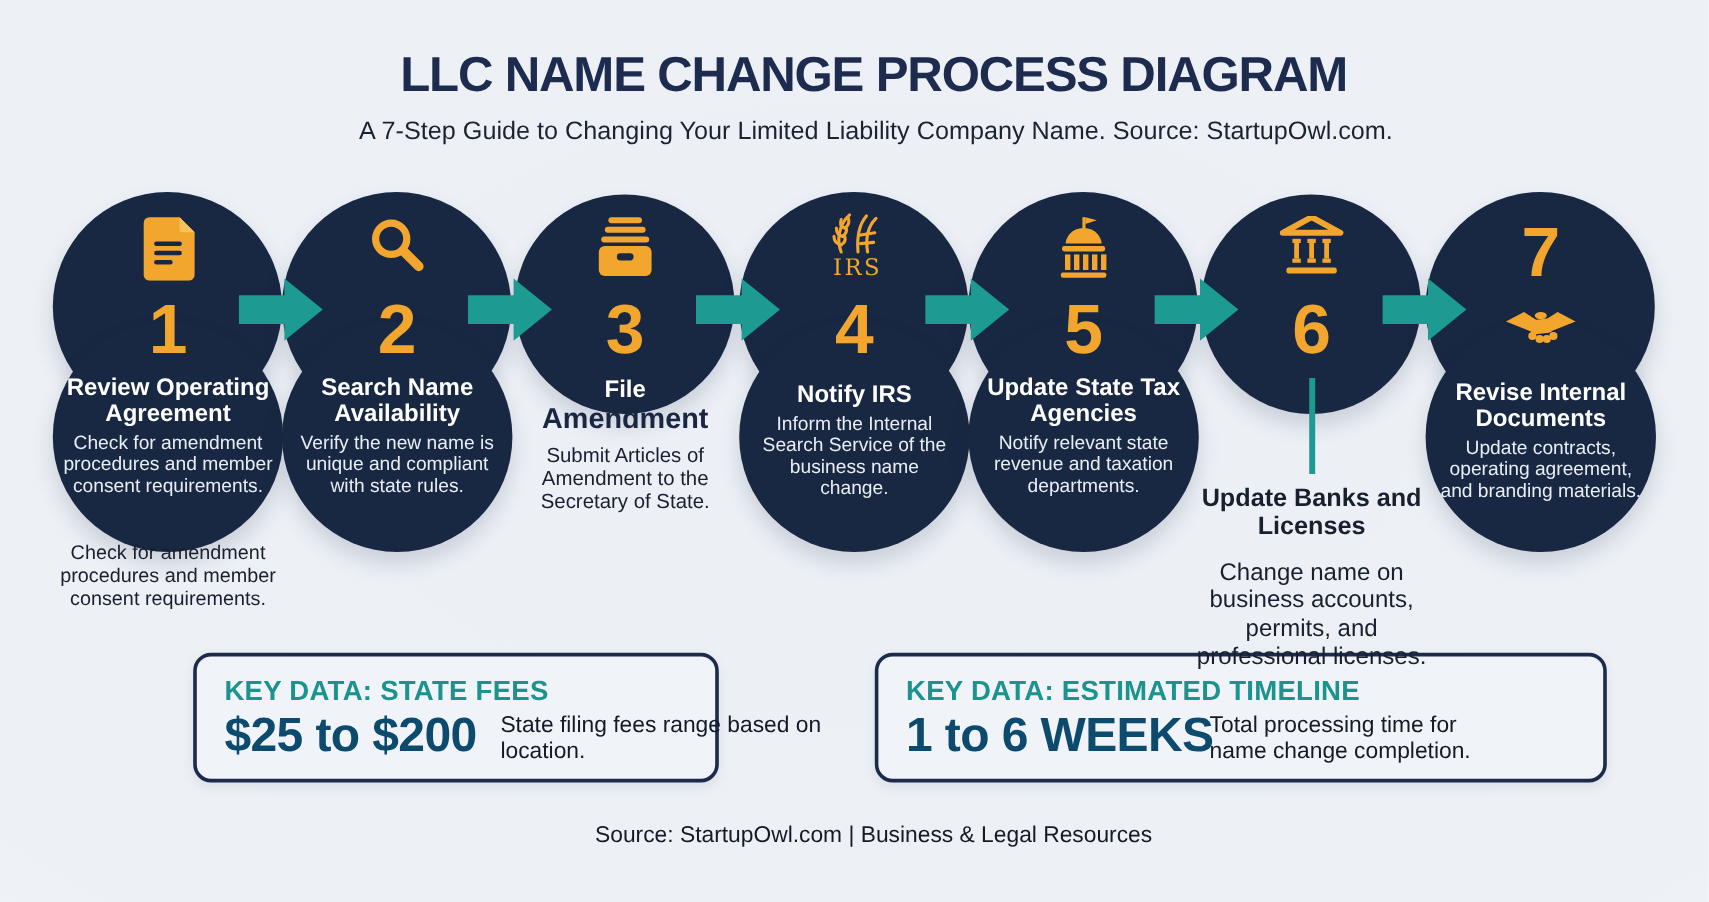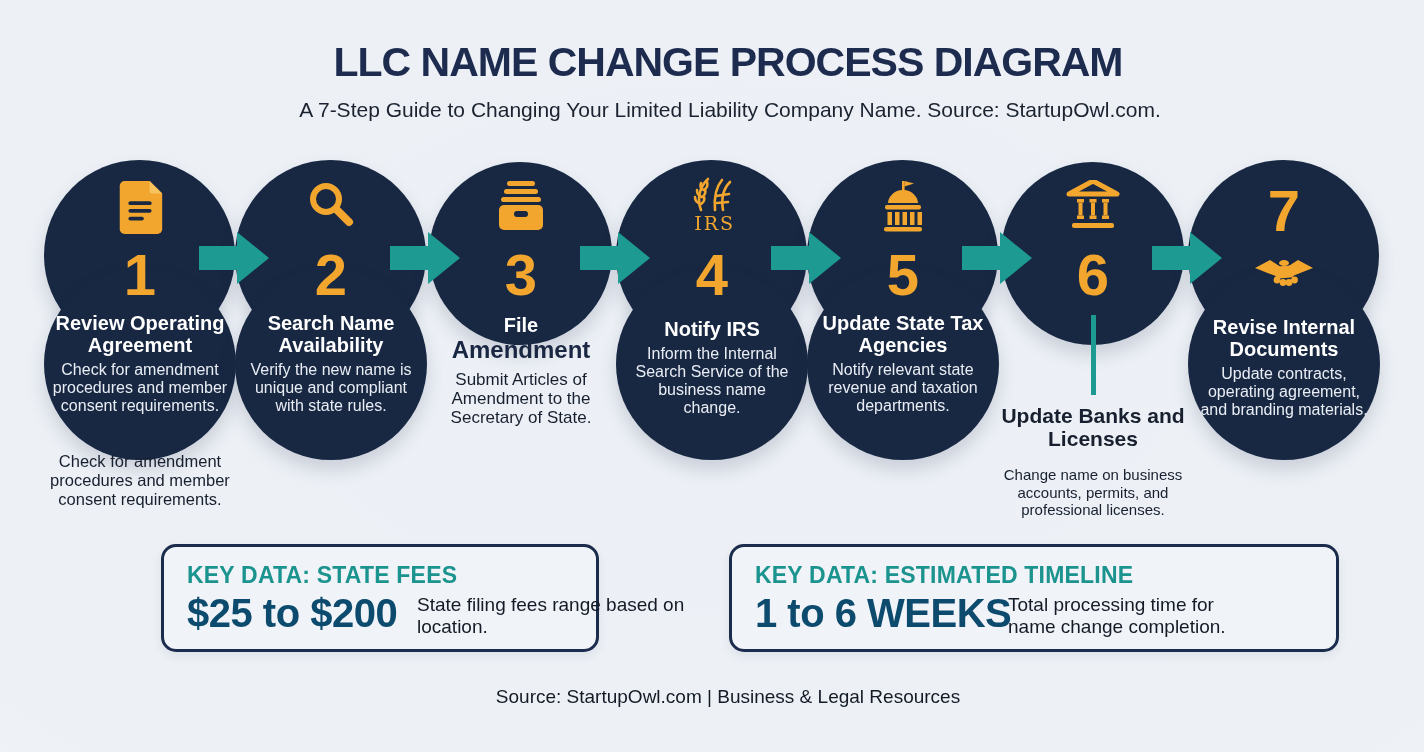--- a/index.html
+++ b/index.html
@@ -33,21 +33,21 @@
   .step-desc{font-size:16px;color:#E9EDF4;line-height:1.13;margin:0;}
   .dark-desc{color:#18202F;}
   .title3-top{font-size:20px;font-weight:bold;color:#FFFFFF;line-height:1.1;margin:0;}
   .title3-bottom{font-size:24px;font-weight:bold;color:#1A2743;line-height:1.15;margin:0 0 6px 0;}
   .note{position:absolute;left:-14px;right:-14px;top:292px;text-align:center;z-index:3;
     font-size:16.5px;color:#18202F;line-height:1.15;}
   .connector{position:absolute;left:50%;top:155px;width:5px;height:80px;margin-left:-2.5px;
     background:#1D9B92;z-index:3;}
   .callout{position:absolute;left:-16px;right:-16px;top:244px;text-align:center;z-index:3;}
   .callout .t{font-size:21px;font-weight:bold;color:#18202F;line-height:1.1;margin:0 0 6px 0;}
-  .callout .d{font-size:15px;color:#18202F;line-height:1.16;margin:16px;}
+  .callout .d{font-size:20px;color:#18202F;line-height:1.16;margin:16px;}
   .arrow{position:absolute;top:230px;width:72px;height:56px;z-index:5;}
   .irs-emblem{display:flex;flex-direction:column;align-items:flex-end;}
   .irs-text{font-family:"DejaVu Serif","Liberation Serif",serif;font-size:19px;letter-spacing:2px;
     color:#F2A62E;line-height:1;margin-top:2px;}
   .keybox{position:absolute;top:544px;height:108px;border:3px solid #1B2B4C;border-radius:15px;
     background:#F0F3F8;box-sizing:border-box;box-shadow:0 4px 10px rgba(23,40,67,.08);}
   .keybox .label{position:absolute;left:23px;top:15px;font-size:23px;font-weight:bold;
     color:#1B938E;letter-spacing:.2px;}
   .keybox .value{position:absolute;left:23px;top:46px;font-size:40px;font-weight:bold;
     color:#0c4a6e;letter-spacing:-.5px;line-height:1;}

